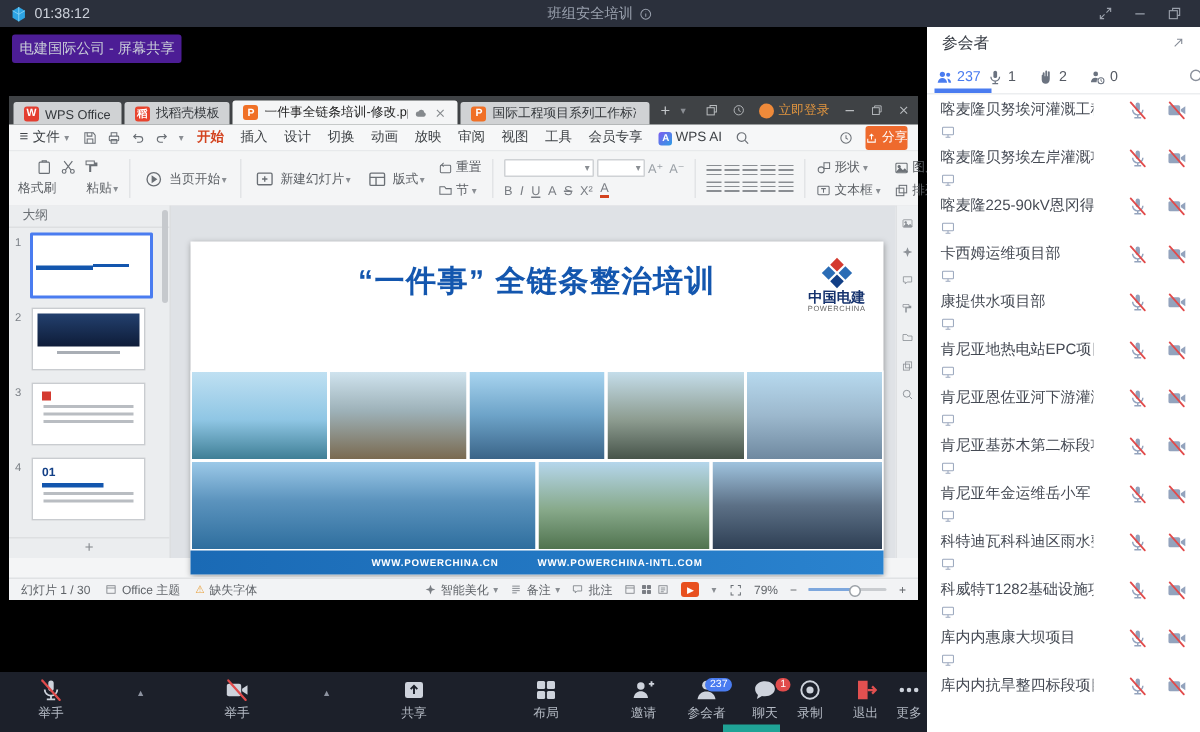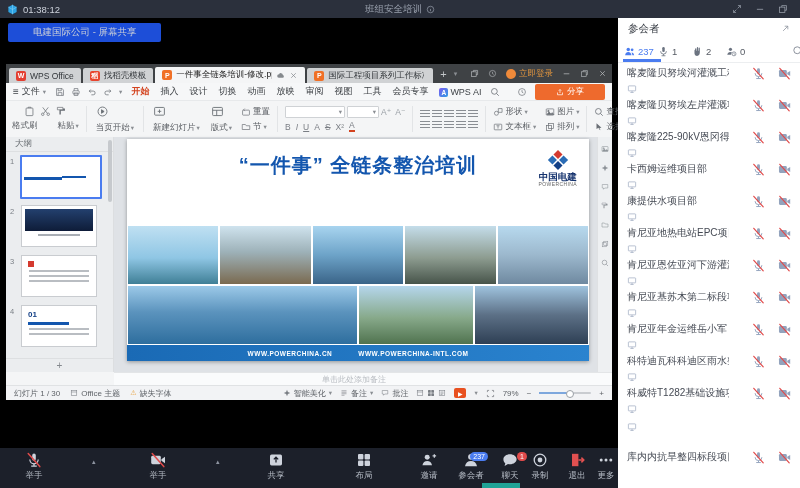--- a/index.html
+++ b/index.html
@@ -10,21 +10,21 @@
   
   .topbar{position:absolute;left:0;top:0;width:800px;height:18px;background:#2b303c;z-index:30;display:flex;align-items:center;}
   .tb-left{display:flex;align-items:center;gap:5px;padding-left:7px;color:#cdd2db;font-size:9.5px;}
   .tb-logo{width:11px;height:11px;}
   .tb-center{position:absolute;left:300px;width:200px;display:flex;justify-content:center;align-items:center;gap:4px;color:#9aa1ae;font-size:9.5px;}
   .tb-center .ic{width:9px;height:9px;color:#9aa1ae;}
   .tb-right{margin-left:auto;display:flex;gap:13px;padding-right:12px;color:#9aa0ab;}
   .tb-right .ic{width:10px;height:10px;}
   
   .share-area{position:absolute;left:0;top:18px;width:618px;height:430px;background:#000;}
-  .share-badge{position:absolute;left:8px;top:5px;background:#1d4ed8;color:#c9ced8;font-size:9.5px;padding:3px 25px;border-radius:2px;z-index:5;}
+  .share-badge{position:absolute;left:8px;top:5px;background:#4c1d95;color:#c9ced8;font-size:9.5px;padding:3px 5px;border-radius:2px;z-index:5;}
   
   .wps{position:absolute;left:6px;top:46px;width:606px;height:336px;background:#f4f5f6;font-size:9px;color:#3f4347;}
   .wps-tabs{height:19px;background:#3f4245;display:flex;align-items:flex-end;padding-left:3px;position:relative;}
   .wtab{height:15px;display:flex;align-items:center;gap:4px;font-size:8.5px;color:#33373b;background:#d0d2d4;padding:0 7px;margin-right:2px;border-radius:2px 2px 0 0;white-space:nowrap;overflow:hidden;}
   .wtab.active{background:#f4f5f6;height:16px;color:#222;}
   .wtab .tlogo{width:10px;height:10px;border-radius:2px;color:#fff;font-size:7px;font-weight:bold;display:inline-flex;align-items:center;justify-content:center;flex:none;}
   .wtab .tname{max-width:96px;overflow:hidden;white-space:nowrap;}
   .wtab .ic{width:9px;height:9px;color:#85898d;flex:none;}
   .wtabs-extra{display:flex;align-items:center;gap:7px;color:#c3c6c9;font-size:11px;margin-left:5px;height:100%;}
   .wtabs-extra .cr{font-size:7px;}
@@ -36,26 +36,26 @@
   .wps-menubar{height:17px;background:#f6f7f8;border-bottom:1px solid #e7e9eb;display:flex;align-items:center;padding:0 7px;gap:9px;font-size:9px;color:#3f4347;}
   .file-menu{display:flex;align-items:center;gap:3px;}
   .qicons{display:flex;align-items:center;gap:6px;color:#6a6f75;}
   .qicons .ic{width:10px;height:10px;}
   .menu-item{cursor:default;}
   .menu-item.active{color:#d3431f;font-weight:bold;}
   .menu-items{display:flex;gap:11px;align-items:center;}
   .ai-logo{width:9px;height:9px;border-radius:2px;background:linear-gradient(135deg,#7b5cf0,#2f9de4);color:#fff;font-size:6.5px;font-weight:bold;display:inline-flex;align-items:center;justify-content:center;margin-right:2px;}
   .mb-right{margin-left:auto;display:flex;align-items:center;gap:8px;}
   .mb-right .ic{width:10px;height:10px;color:#6a6f75;}
-  .share-btn{display:flex;align-items:center;gap:3px;background:#ee6a2d;color:#fff;font-size:8.5px;padding:2px 21px;border-radius:2px;}
+  .share-btn{display:flex;align-items:center;gap:3px;background:#ee6a2d;color:#fff;font-size:8.5px;padding:2px 0;border-radius:2px;}
   .share-btn .ic{width:8px;height:8px;color:#fff;}
   
   .wps-ribbon{height:36px;background:#f4f5f6;border-bottom:1px solid #dfe1e3;display:flex;align-items:center;padding:0 6px;gap:7px;font-size:8.5px;color:#5b5f64;}
   .rb-sep{width:1px;height:26px;background:#e2e4e6;flex:none;}
-  .rb-item{display:flex;flex-direction:column;align-items:flex-start;gap:4px;padding:0 2px;flex:none;}
+  .rb-item{display:flex;flex-direction:row;align-items:flex-end;gap:4px;padding:0 2px;flex:none;}
   .rb-item .ic{width:13px;height:13px;color:#6a6f75;}
   .lbl{display:flex;align-items:center;gap:1px;white-space:nowrap;}
   .cr{font-size:6.5px;color:#8a8e93;}
   .rb-col{display:flex;flex-direction:column;gap:3px;}
   .rb-mini{display:flex;align-items:center;gap:2px;white-space:nowrap;}
   .rb-mini .ic{width:10px;height:10px;color:#6a6f75;}
   .rb-prow{display:flex;gap:5px;justify-content:center;}
   .rb-prow .ic{width:11px;height:11px;color:#6a6f75;}
   .rb-plabels{display:flex;gap:20px;white-space:nowrap;}
   .sel{display:inline-flex;align-items:center;justify-content:flex-end;height:10px;background:#fff;border:1px solid #cfd2d5;border-radius:1px;padding:0 2px;}
@@ -79,21 +79,21 @@
   .ta-line2{height:2px;width:42%;background:#1356ae;margin:0 auto;}
   .ta-photos{height:13px;margin:3px 3px 0;background:linear-gradient(90deg,#8fc6e4,#5b93bd,#8fa8bc,#6f89a0,#9cc9e8);}
   .ta-band{height:3px;margin:2px 3px 0;background:#1a6ab5;}
   .ta-img{height:22px;margin:3px;background:linear-gradient(180deg,#23406e,#0e1c38);}
   .ta-cap{height:2px;width:58%;margin:2px auto 0;background:#a9aeb5;}
   .ta-red{width:6px;height:6px;background:#d43a2f;margin:5px 0 3px 6px;}
   .ta-g{height:2px;background:#b9bdc2;margin:3px 7px 0;}
   .ta-01{font-size:8px;font-weight:bold;color:#123f86;margin:4px 0 0 6px;}
   .ta-blue{height:3px;width:55%;background:#1356ae;margin:3px 0 0 6px;}
   .editor{flex:1;position:relative;background:#dfe2e6;}
-  .slide{position:absolute;left:13px;top:2px;width:462px;height:222px;background:#fff;box-shadow:0 1px 4px rgba(0,0,0,.35);}
+  .slide{position:absolute;left:13px;top:24px;width:462px;height:222px;background:#fff;box-shadow:0 1px 4px rgba(0,0,0,.35);}
   .sl-title{margin-top:13px;text-align:center;font-size:20px;font-weight:bold;color:#1356ae;letter-spacing:1px;}
   .sl-sub{margin-top:5px;text-align:center;font-size:11px;font-weight:bold;color:#1356ae;}
   .sl-date{margin-top:1px;text-align:center;font-size:11px;font-weight:bold;color:#1356ae;}
   .sl-logo{position:absolute;right:12px;top:10px;display:flex;flex-direction:column;align-items:center;line-height:1.1;}
   .sl-logo .ic{width:22px;height:22px;}
   .logo-cn{font-size:9.5px;font-weight:bold;color:#16336e;margin-top:1px;}
   .logo-en{font-size:5px;color:#666;letter-spacing:.4px;}
   .collage{position:absolute;left:0;right:0;top:86px;height:120px;display:flex;flex-wrap:wrap;}
   .ph{box-sizing:border-box;border:1px solid #fff;height:60px;}
   .p20{width:20%;}.p50{width:50%;}.p25{width:25%;}
@@ -639,23 +639,20 @@
             </span>
             <span class="ic">
               <svg viewBox="0 0 16 16" fill="none" stroke="currentColor" stroke-width="1.3">
                 <circle cx="7" cy="7" r="4.6"></circle>
                 <path d="M10.6 10.6 14 14"></path>
               </svg>
             </span>
           </div>
       </div>
 
-      <div class="wps-notes">
-        <span>单击此处添加备注</span>
-      </div>
       <div class="wps-status">
         <span class="st-item">幻灯片 1 / 30</span>
         <span class="st-item">
           <span class="ic">
               <svg viewBox="0 0 16 16" fill="none" stroke="currentColor" stroke-width="1.1">
                 <rect x="2.5" y="3" width="11" height="10"></rect>
                 <path d="M2.5 6h11"></path>
               </svg>
             </span>
           <span>Office 主题</span>
@@ -1197,20 +1194,40 @@
         </span>
       </div>
       <span class="ic mon">
             <svg viewBox="0 0 16 16" fill="none" stroke="currentColor" stroke-width="1.1">
               <rect x="2.2" y="3" width="11.6" height="8" rx="0.8"></rect>
               <path d="M8 11v2.2M5.4 13.6h5.2"></path>
             </svg>
           </span>
     </div>
         <div class="p-row">
+      <div class="p-line">
+        <span class="p-name">库内内惠康大坝项目</span>
+        <span class="p-ics">
+          <span class="ic">
+                <svg viewBox="0 0 16 16">
+                  <rect x="6.2" y="1.6" width="3.6" height="7.2" rx="1.8" fill="currentColor"></rect>
+                  <path d="M3.8 7.6a4.2 4.2 0 0 0 8.4 0" fill="none" stroke="currentColor" stroke-width="1.2"></path>
+                  <path d="M8 11.8v2.2M5.2 14.2h5.6" stroke="currentColor" stroke-width="1.2" fill="none"></path>
+                  <line x1="2.2" y1="1.6" x2="13.8" y2="14.6" stroke="#e14b4b" stroke-width="1.5" stroke-linecap="round"></line>
+                </svg>
+              </span>
+          <span class="ic">
+                <svg viewBox="0 0 16 16">
+                  <rect x="1.2" y="3.8" width="9.6" height="8.4" rx="1.4" fill="currentColor"></rect>
+                  <path d="M11.4 7.2 15 4.8v6.4l-3.6-2.4z" fill="currentColor"></path>
+                  <line x1="2.2" y1="1.6" x2="13.8" y2="14.6" stroke="#e14b4b" stroke-width="1.5" stroke-linecap="round"></line>
+                </svg>
+              </span>
+        </span>
+      </div>
       <span class="ic mon">
             <svg viewBox="0 0 16 16" fill="none" stroke="currentColor" stroke-width="1.1">
               <rect x="2.2" y="3" width="11.6" height="8" rx="0.8"></rect>
               <path d="M8 11v2.2M5.4 13.6h5.2"></path>
             </svg>
           </span>
     </div>
         <div class="p-row">
       <div class="p-line">
         <span class="p-name">库内内抗旱整四标段项目部</span>

